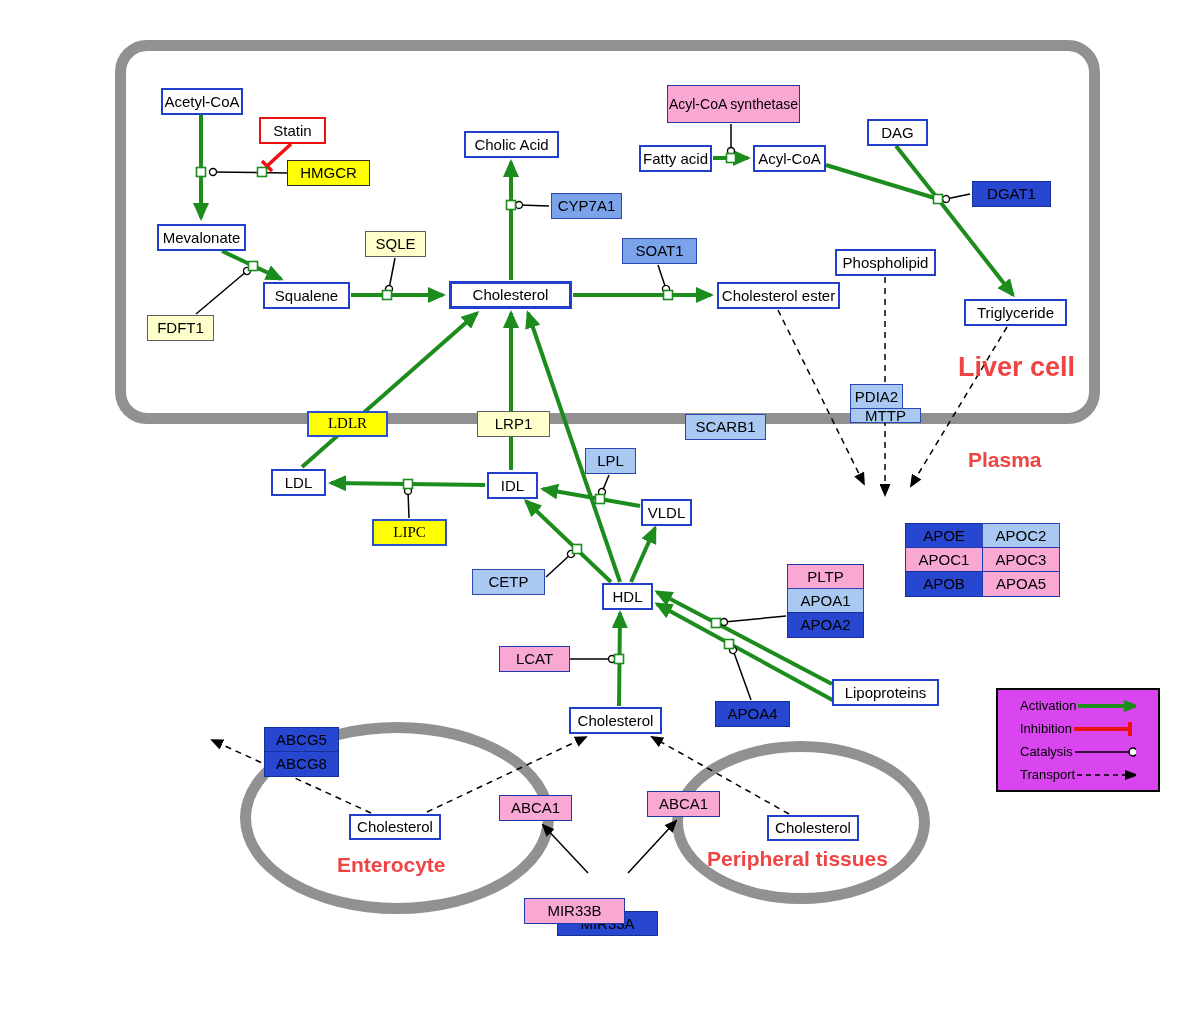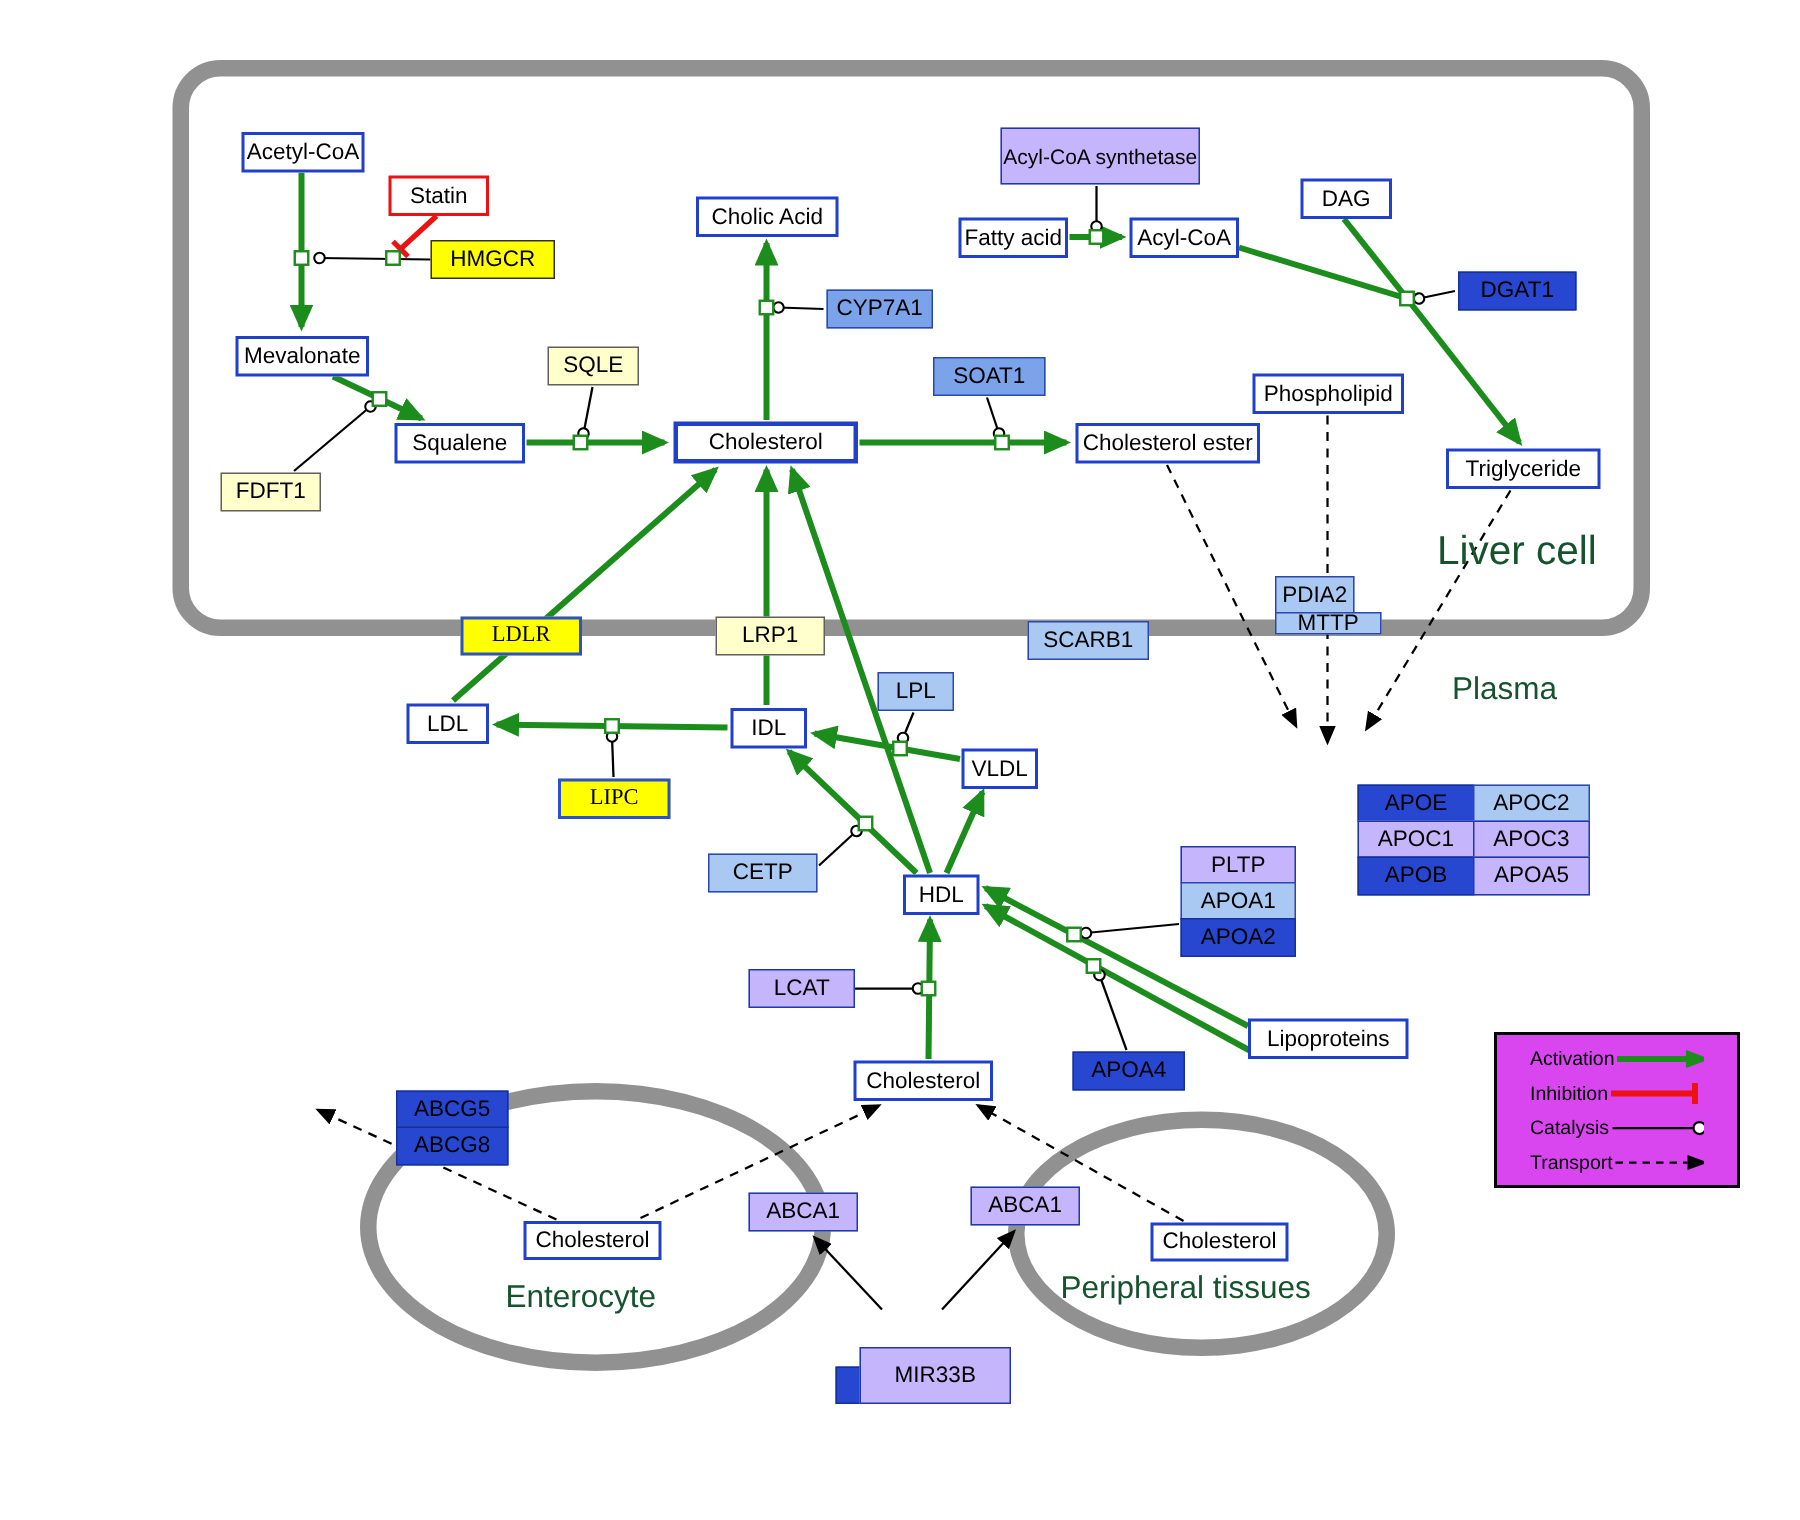--- a/index.html
+++ b/index.html
@@ -18,24 +18,24 @@
           z-index:10; cursor:default; }
   .small { font-size:14px; }
   .met        { border:2px solid #2040cc; }
   .met-bold   { border-width:3px; }
   .statin     { border:2px solid #ee1111; }
   .yellow     { background:#ffff00; border:1px solid #303030; }
   .yellow-blue{ background:#ffff00; border:2px solid #2b50d0;font-family:Liberation Serif, serif; }
   .pale       { background:#ffffcc; border:1px solid #606060; }
   .b1 { background:#a9c9f2; border:1px solid #2a48b0; }
   .b2 { background:#7aa3ea; border:1px solid #2a48b0; }
-  .b3 { background:#c4b5fd; border:1px solid #1f3aa8; }
+  .b3 { background:#f9a8d4; border:1px solid #1f3aa8; }
   .b4 { background:#2747d0; border:1px solid #16309a; }
 
-  .compartment-label { position:absolute; font-weight:normal; color:#14532d; z-index:8; }
+  .compartment-label { position:absolute; font-weight:bold; color:#ef4444; z-index:8; }
 
   #legend { position:absolute; left:996px; top:688px; width:164px; height:104px;
             border:2px solid #000; background:#d946ef; z-index:12; padding:4px 22px;
             display:flex; flex-direction:column; justify-content:space-around; }
   .legend-row { display:flex; align-items:center; justify-content:space-between;
                 font-size:13px; color:#000; }
 </style>
 </head>
 <body>
 
@@ -180,21 +180,21 @@
   <div class="node met" style="left:832px;top:679px;width:107px;height:27px">Lipoproteins</div>
   <div class="node met" style="left:569px;top:707px;width:93px;height:27px">Cholesterol</div>
 
   <div class="node b4" style="left:264px;top:727px;width:75px;height:25px">ABCG5</div>
   <div class="node b4" style="left:264px;top:751px;width:75px;height:26px">ABCG8</div>
   <div class="node met" style="left:349px;top:814px;width:92px;height:26px">Cholesterol</div>
   <div class="node b3" style="left:499px;top:795px;width:73px;height:26px">ABCA1</div>
   <div class="node b3" style="left:647px;top:791px;width:73px;height:26px">ABCA1</div>
   <div class="node met" style="left:767px;top:815px;width:92px;height:26px">Cholesterol</div>
   <div class="node b4" style="left:557px;top:911px;width:101px;height:25px">MIR33A</div>
-  <div class="node b3" style="left:573px;top:898px;width:101px;height:38px">MIR33B</div>
+  <div class="node b3" style="left:524px;top:898px;width:101px;height:26px">MIR33B</div>
 
   <div class="compartment-label" style="left:958px;top:352px;font-size:27px">Liver cell</div>
   <div class="compartment-label" style="left:968px;top:448px;font-size:21px">Plasma</div>
   <div class="compartment-label" style="left:337px;top:853px;font-size:21px">Enterocyte</div>
   <div class="compartment-label" style="left:707px;top:847px;font-size:21px">Peripheral tissues</div>
 
   <div id="legend">
     <div class="legend-row">
       <span>Activation</span>
       <svg width="66" height="14">

